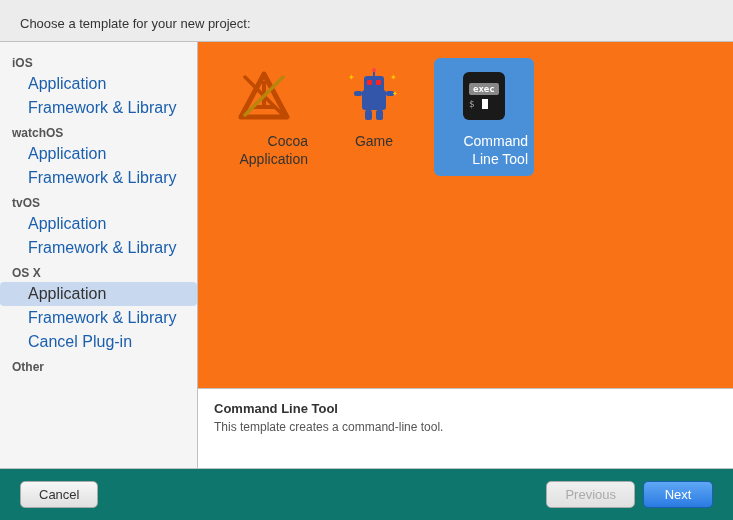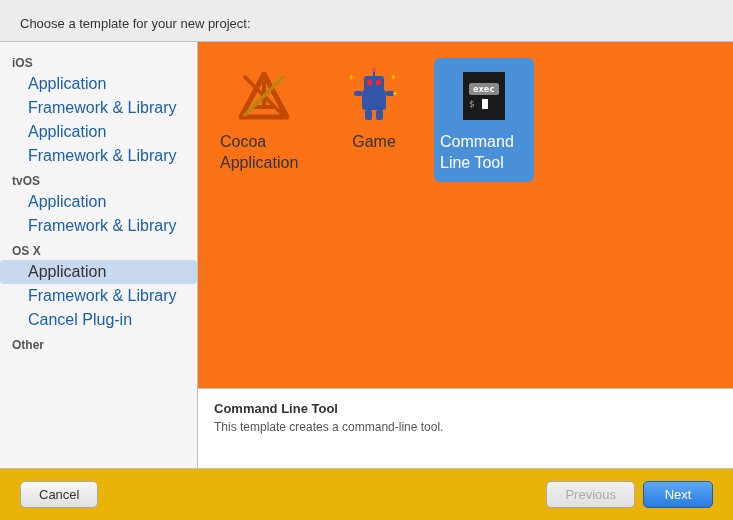--- a/index.html
+++ b/index.html
@@ -95,23 +95,23 @@
     .template-icon {
       width: 60px;
       height: 60px;
       display: flex;
       align-items: center;
       justify-content: center;
       margin-bottom: 6px;
     }
 
     .template-label {
-      font-size: 16px;
+      font-size: 14px;
       line-height: 1.3;
-      text-align: left;
+      text-align: right;
     }
 
     .template-item.selected .template-label {
       color: #fff;
     }
 
     
     .description-area {
       border-top: 1px solid #c0c0c0;
       padding: 12px 16px;
@@ -129,21 +129,21 @@
       font-size: 12px;
       color: #555;
     }
 
     
     .dialog-footer {
       display: flex;
       align-items: center;
       justify-content: space-between;
       padding: 12px 20px;
-      background: #eab308;
+      background: #0f766e;
     }
 
     .footer-right {
       display: flex;
       gap: 8px;
     }
 
     .btn {
       padding: 5px 18px;
       border-radius: 5px;
@@ -163,21 +163,21 @@
     }
 
     .btn-disabled {
       color: #aaa;
       background: linear-gradient(to bottom, #f0f0f0, #e0e0e0);
     }
     .icon-cmdline {
       width: 42px;
       height: 48px;
       background: #1a1a1a;
-      border-radius: 0;
+      border-radius: 6px;
       display: flex;
       align-items: center;
       justify-content: center;
       color: #fff;
       font-size: 10px;
       font-family: monospace;
       position: relative;
       text-align: right;
     }
 
@@ -207,20 +207,21 @@
 <div class="dialog-header">Choose a template for your new project:</div>
 
 <div class="dialog-body">
 
   <div class="sidebar">
 
     <div class="sidebar-section-header">iOS</div>
     <div class="sidebar-item">Application</div>
     <div class="sidebar-item">Framework &amp; Library</div>
 
+    <div class="sidebar-section-header">watchOS</div>
     <div class="sidebar-item">Application</div>
     <div class="sidebar-item">Framework &amp; Library</div>
 
     <div class="sidebar-section-header">tvOS</div>
     <div class="sidebar-item">Application</div>
     <div class="sidebar-item">Framework &amp; Library</div>
 
     <div class="sidebar-section-header">OS X</div>
     <div class="sidebar-item selected">Application</div>
     <div class="sidebar-item">Framework &amp; Library</div>

